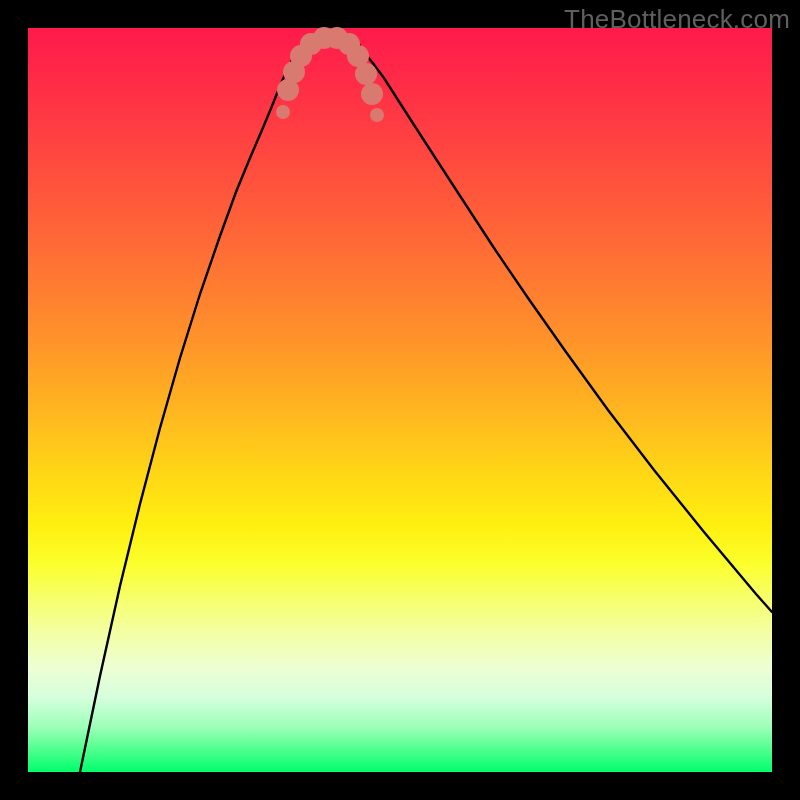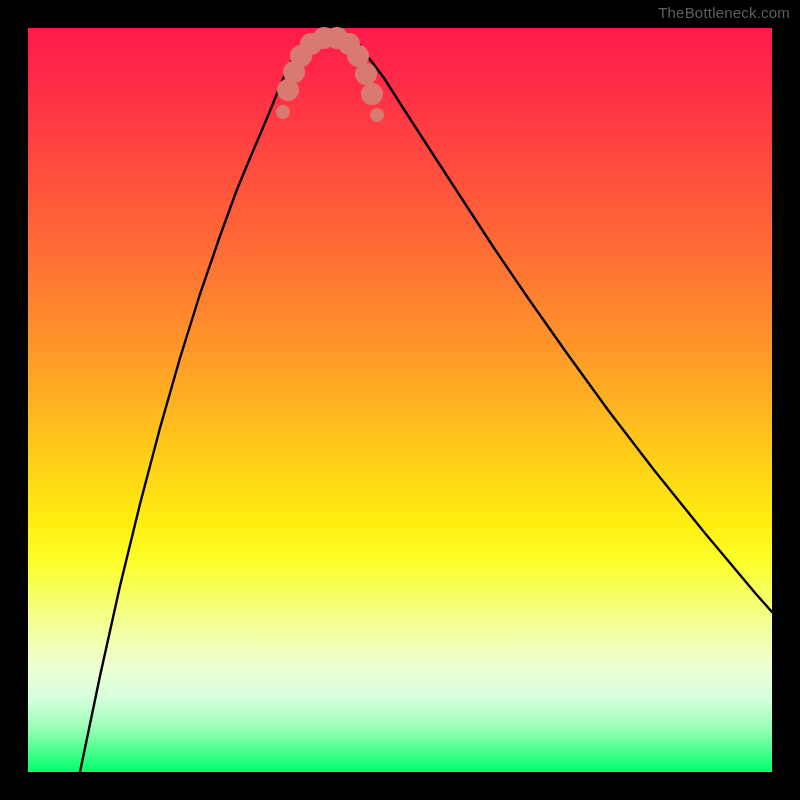--- a/index.html
+++ b/index.html
@@ -43,21 +43,21 @@
       #9cffb8 94%,
       #4fff8f 97%,
       #00ff6b 100%
     );
   }
   .watermark {
     position: absolute;
     top: 4px;
     right: 10px;
     color: #5f5f5f;
-    font-size: 15px;
+    font-size: 26px;
     letter-spacing: 0.2px;
     font-weight: 500;
     user-select: none;
   }
   svg.curves {
     position: absolute;
     left: 0;
     top: 0;
     width: 744px;
     height: 744px;

